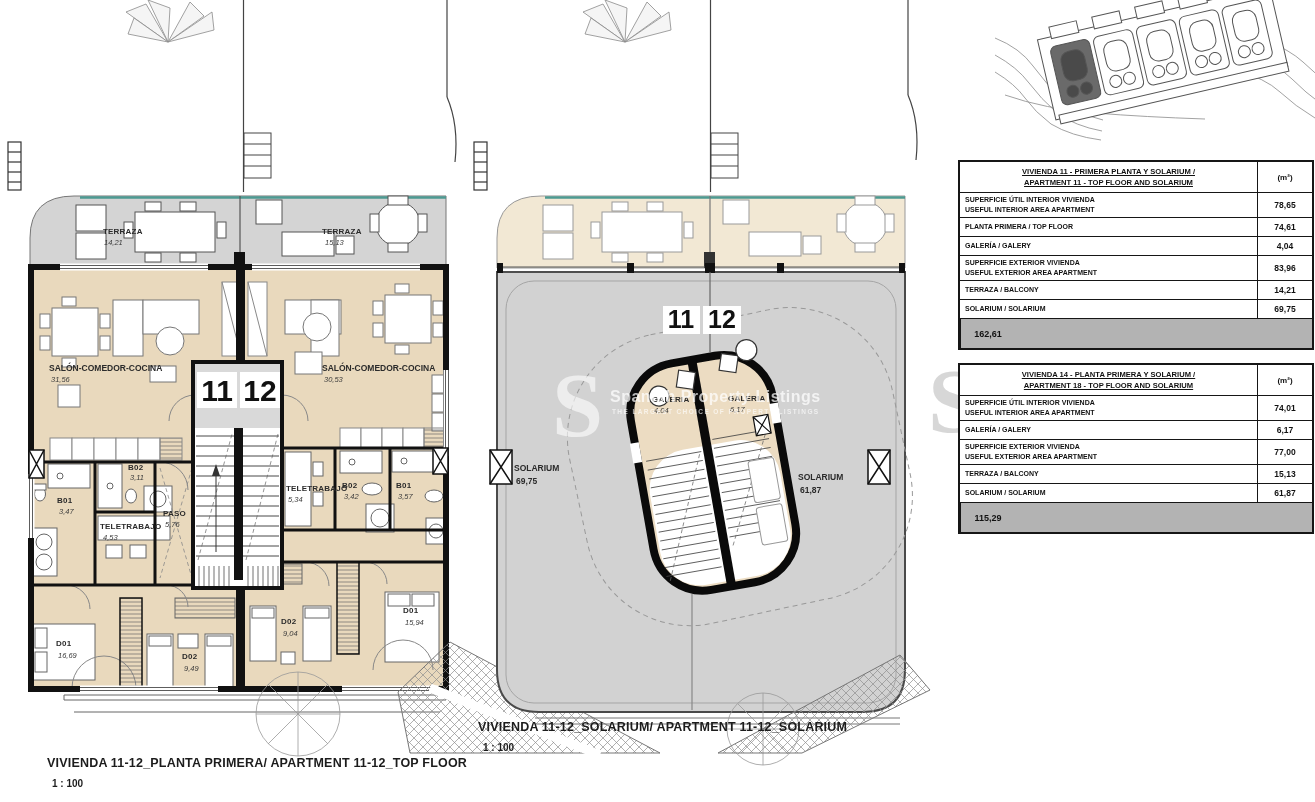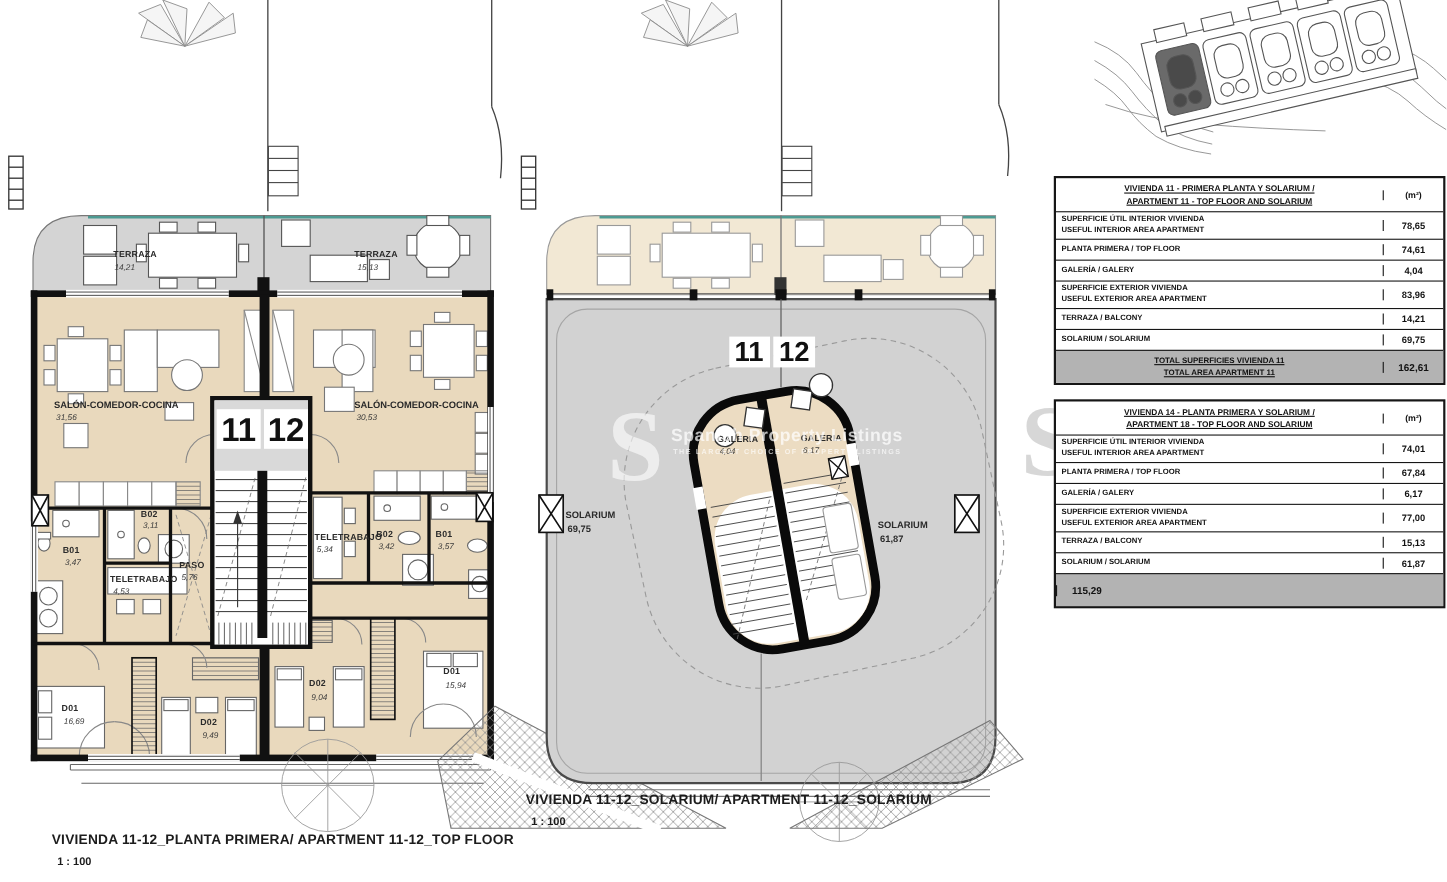--- a/index.html
+++ b/index.html
@@ -7,21 +7,21 @@
           font-family:"Liberation Sans",sans-serif;}
   svg{position:absolute;left:0;top:0;}
   .rn{font:bold 8px "Liberation Sans",sans-serif;fill:#2b2b2b;letter-spacing:.2px;}
   .ra{font:italic 7.5px "Liberation Sans",sans-serif;fill:#3a3a3a;}
   .rn2{font:bold 8.5px "Liberation Sans",sans-serif;fill:#2b2b2b;}
   .chipnum{font:bold 30px "Liberation Sans",sans-serif;fill:#111;text-anchor:middle;}
   .chipnum2{font:bold 25px "Liberation Sans",sans-serif;fill:#111;text-anchor:middle;}
 
   
   .atable{position:absolute;width:352px;background:#fff;border:2px solid #161616;z-index:2;}
-  .thead,.trow{display:flex;border-top:1.5px solid #161616;align-items:center;}
+  .thead,.trow{display:flex;border-top:1.5px solid #161616;}
   .thead{border-top:none;height:30px;}
   .trow.two{height:24px;} .trow.one{height:18px;} .trow.total{height:29px;background:#b3b3b3;}
   .tcell-label{flex:1;padding:2px 5px;display:flex;flex-direction:column;justify-content:center;min-width:0;}
   .tcell-val{width:54px;border-left:1.5px solid #161616;display:flex;align-items:center;justify-content:center;
              font-size:8.5px;font-weight:bold;color:#111;}
   .ttitle div{text-align:center;font-size:7.6px;font-weight:bold;text-decoration:underline;color:#111;line-height:1.45;}
   .trow .tcell-label div{font-size:7px;font-weight:bold;color:#111;line-height:1.4;}
   .trow.total .tcell-label div{text-align:center;text-decoration:underline;font-size:7.2px;}
   .trow.total .tcell-val{font-size:9px;}
   .thead .tcell-val{font-size:8px;}
@@ -634,48 +634,38 @@
         </div>
     <div class="tcell-val">14,21</div>
   </div>
   <div class="trow one">
     <div class="tcell-label">
           <div>SOLARIUM / SOLARIUM</div>
         </div>
     <div class="tcell-val">69,75</div>
   </div>
   <div class="trow total">
-    <div class="tcell-label">
-          <div>TOTAL SUPERFICIES VIVIENDA 11</div>
-          <div>TOTAL AREA APARTMENT 11</div>
-        </div>
     <div class="tcell-val">162,61</div>
   </div>
 </div>
 
 <div class="atable" style="left:958px;top:363px;">
   <div class="thead">
     <div class="tcell-label ttitle">
       <div>VIVIENDA 14 - PLANTA PRIMERA Y SOLARIUM /</div>
       <div>APARTMENT 18 - TOP FLOOR AND SOLARIUM</div>
     </div>
     <div class="tcell-val">(m²)</div>
   </div>
   <div class="trow two">
     <div class="tcell-label">
           <div>SUPERFICIE ÚTIL INTERIOR VIVIENDA</div>
           <div>USEFUL INTERIOR AREA APARTMENT</div>
         </div>
     <div class="tcell-val">74,01</div>
-  </div>
-  <div class="trow one">
-    <div class="tcell-label">
-          <div>PLANTA PRIMERA / TOP FLOOR</div>
-        </div>
-    <div class="tcell-val">67,84</div>
   </div>
   <div class="trow one">
     <div class="tcell-label">
           <div>GALERÍA / GALERY</div>
         </div>
     <div class="tcell-val">6,17</div>
   </div>
   <div class="trow two">
     <div class="tcell-label">
           <div>SUPERFICIE EXTERIOR VIVIENDA</div>

